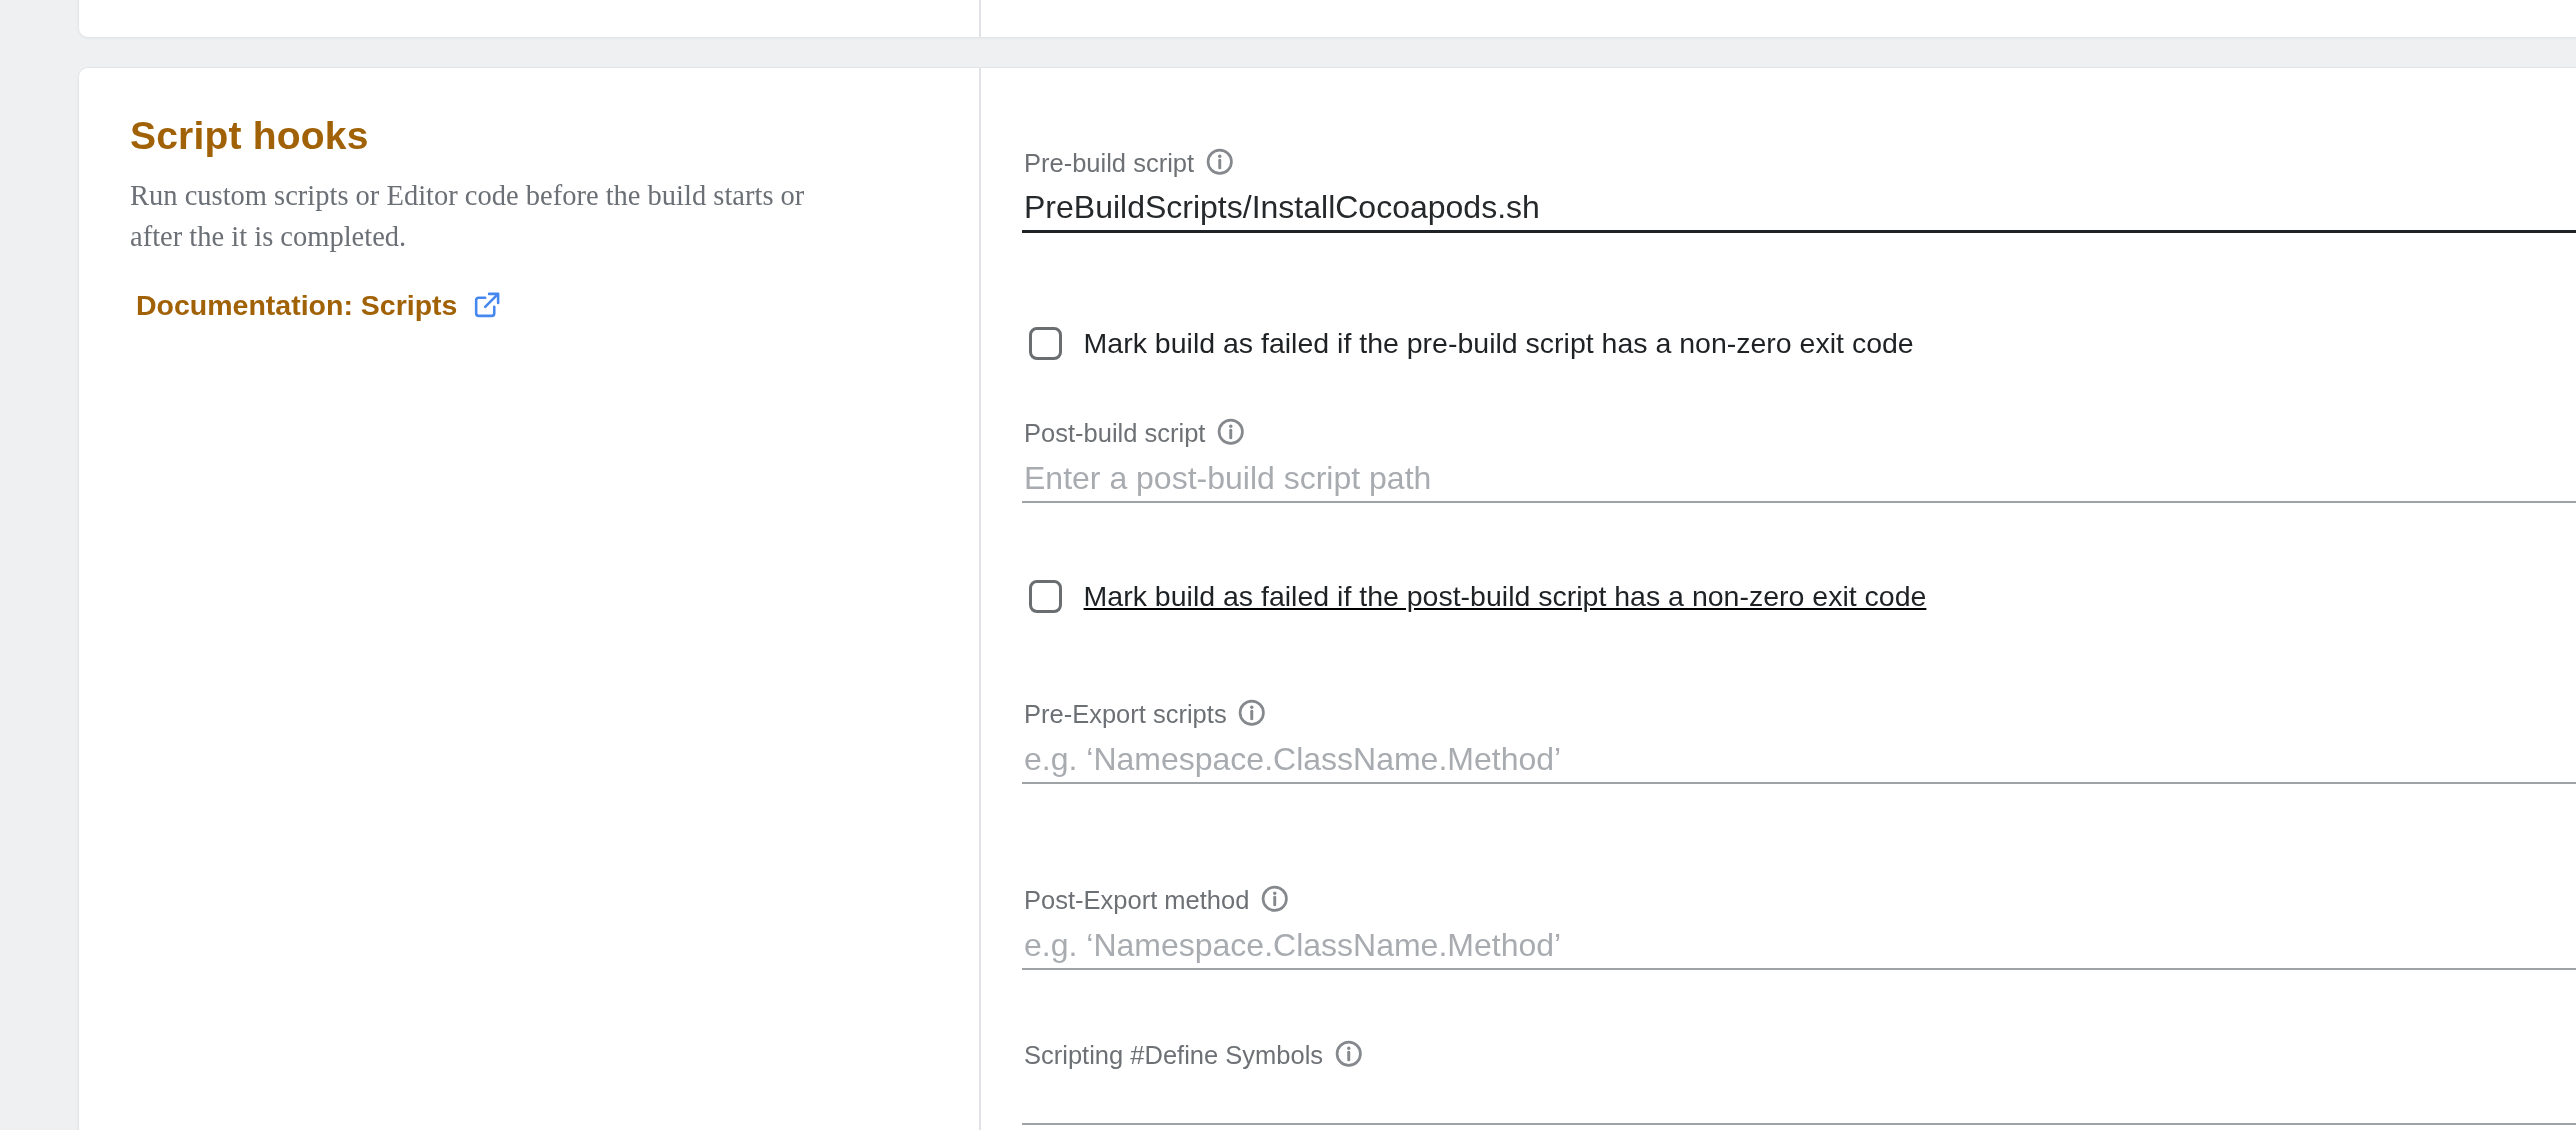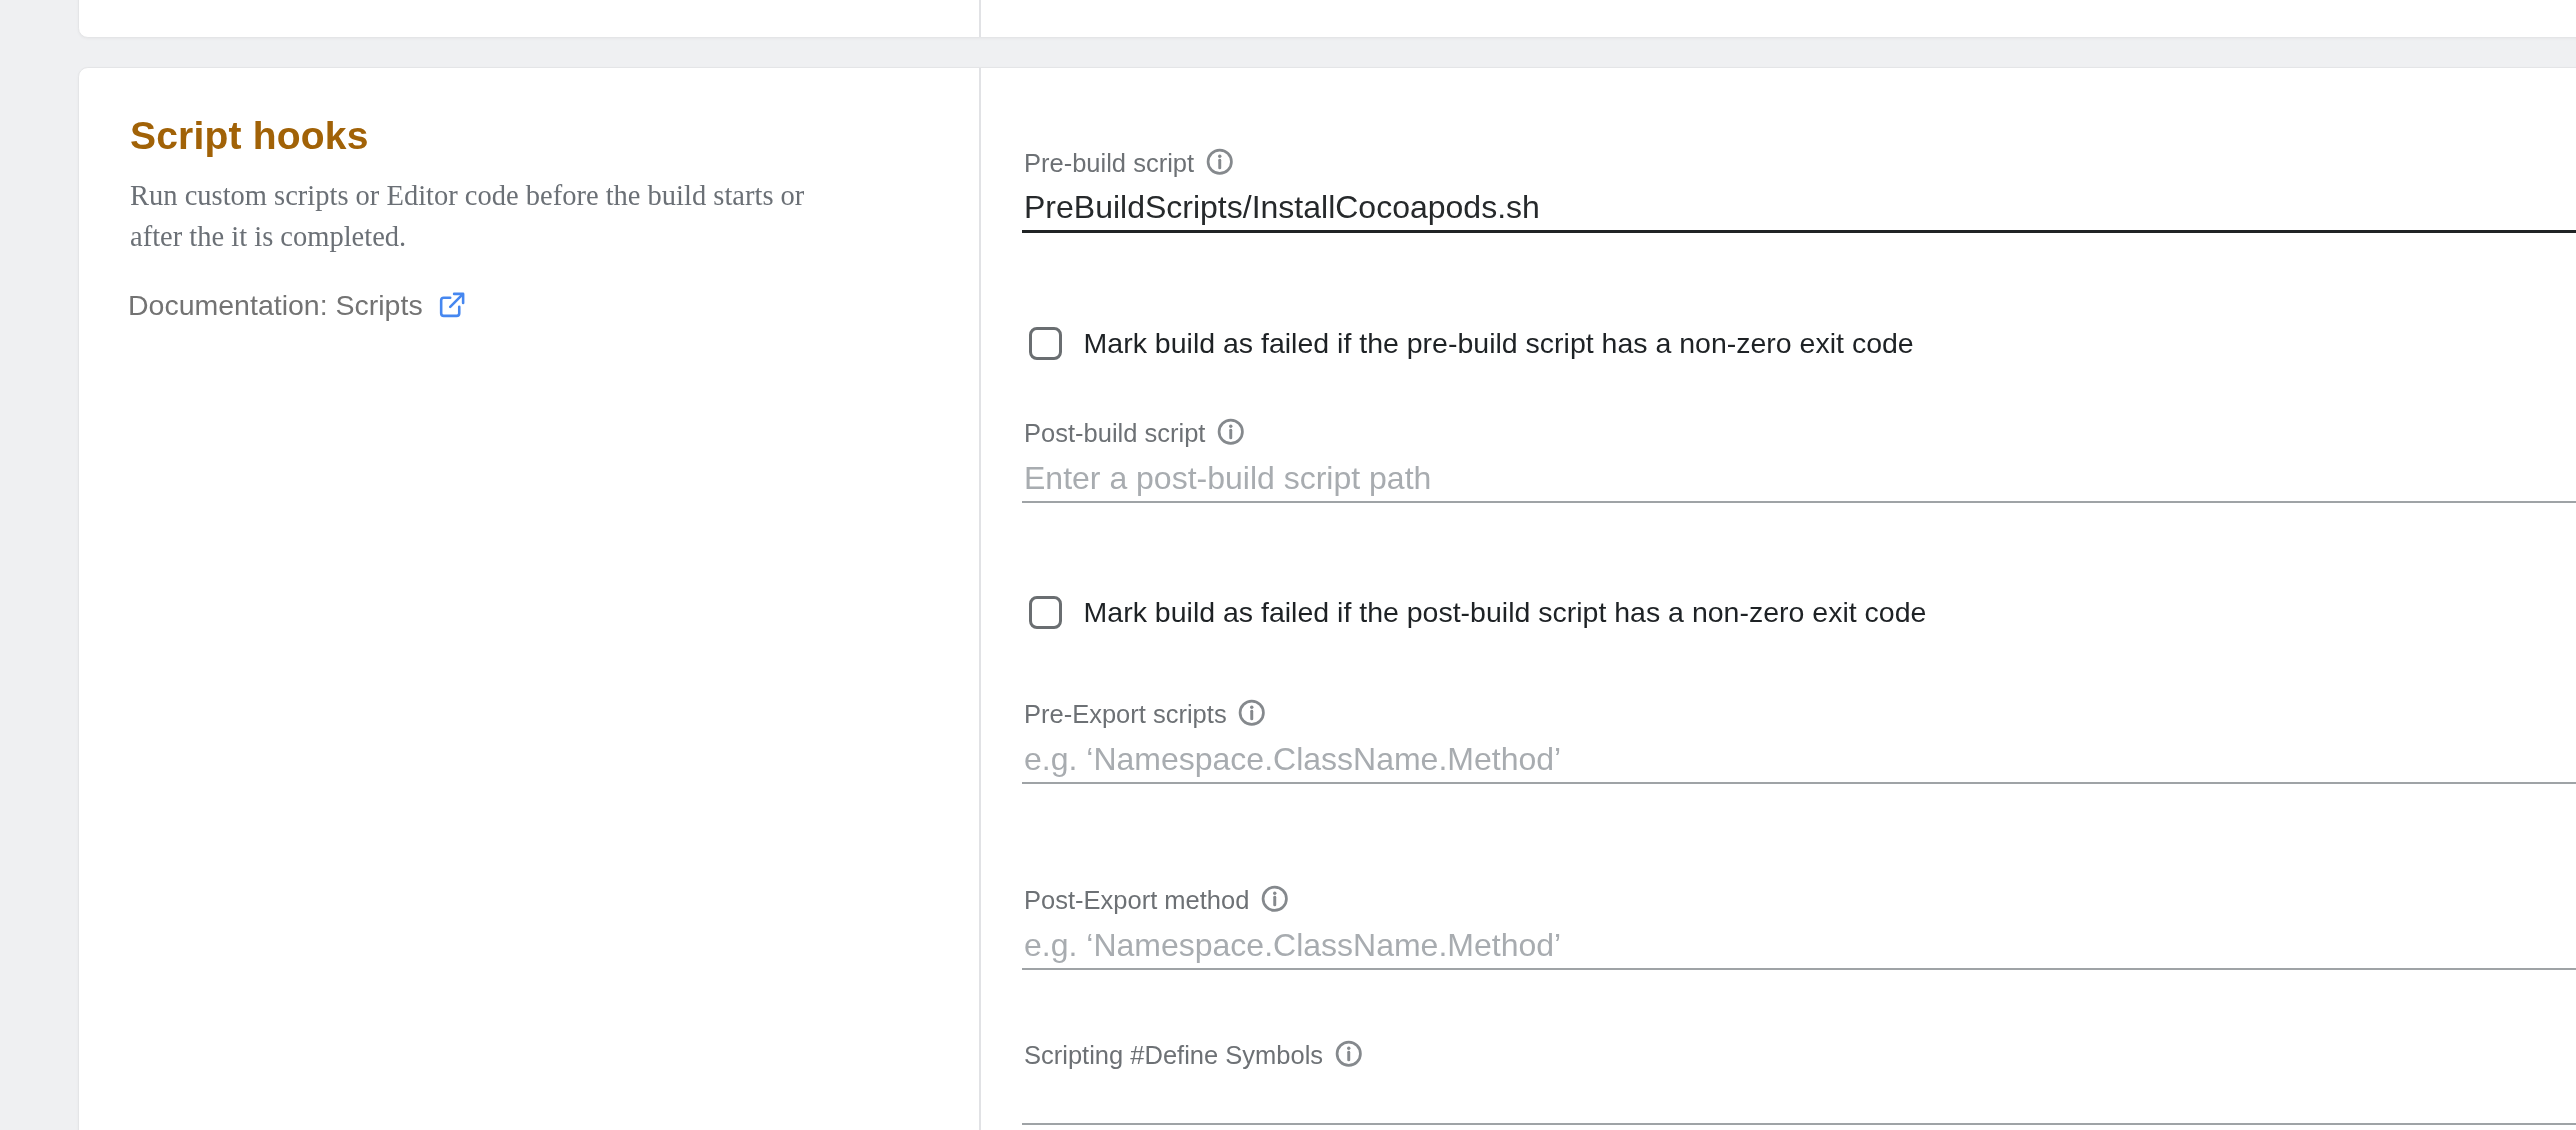--- a/index.html
+++ b/index.html
@@ -37,24 +37,25 @@
     position: absolute; left: 130px; top: 114px;
     font-size: 39px; font-weight: bold; color: #a16207;
     letter-spacing: 0.2px;
   }
   .section-desc {
     position: absolute; left: 130px; top: 175px;
     font-size: 28.5px; line-height: 41px; color: #6b7076;
   }
   .section-desc span { display: block; font-family: Liberation Serif, serif; }
   .doc-link {
-    position: absolute; left: 128px; top: 289px;
+    position: absolute; left: 136px; top: 289px;
     display: flex; align-items: center; gap: 13.7px;
-    font-size: 28.5px; color: #737373; text-decoration: none;
+    font-size: 28.5px; color: #a16207; text-decoration: none;
     cursor: pointer;
+    font-weight: bold;
   }
   .doc-link svg { display: block; }
 
   
   .field {
     position: absolute; left: 1022px; width: 1571px;
   }
   .field-label-row {
     display: flex; align-items: center; gap: 10.8px;
     padding-left: 2px; height: 33px;
@@ -79,21 +80,21 @@
   .f4 { top: 884px; }
   .f5 { top: 1039px; }
 
   
   .check-row {
     position: absolute; left: 1029px;
     display: flex; align-items: center; gap: 21.6px;
     cursor: pointer;
   }
   .c1 { top: 327px; }
-  .c2 { top: 596px; }
+  .c2 { top: 580px; text-decoration: underline; }
   .check-box {
     width: 33px; height: 33px; flex: 0 0 33px;
     border: 3.9px solid #6a6e71; border-radius: 7.9px;
     background: #ffffff;
   }
   .check-label { font-size: 28.5px; color: #1e2225; text-align: right; }
 </style>
 </head>
 <body>
 

